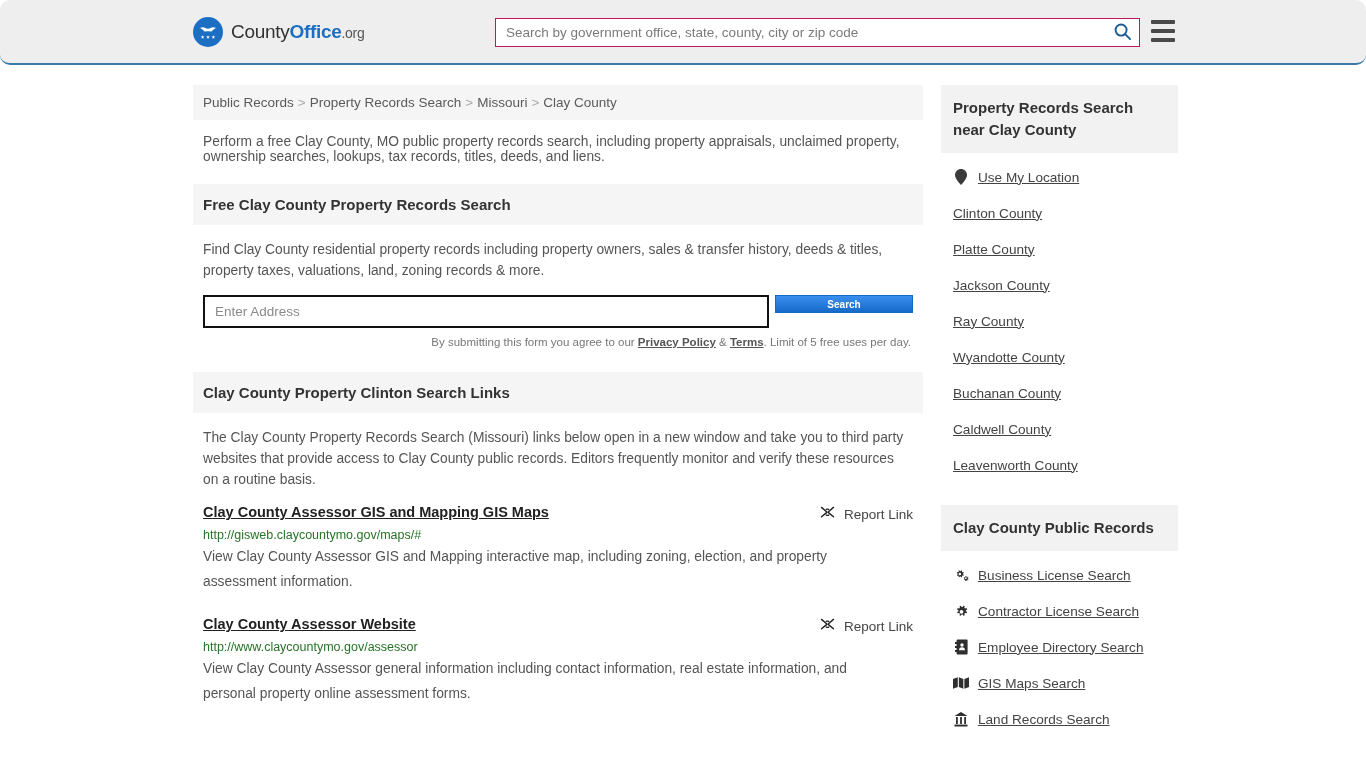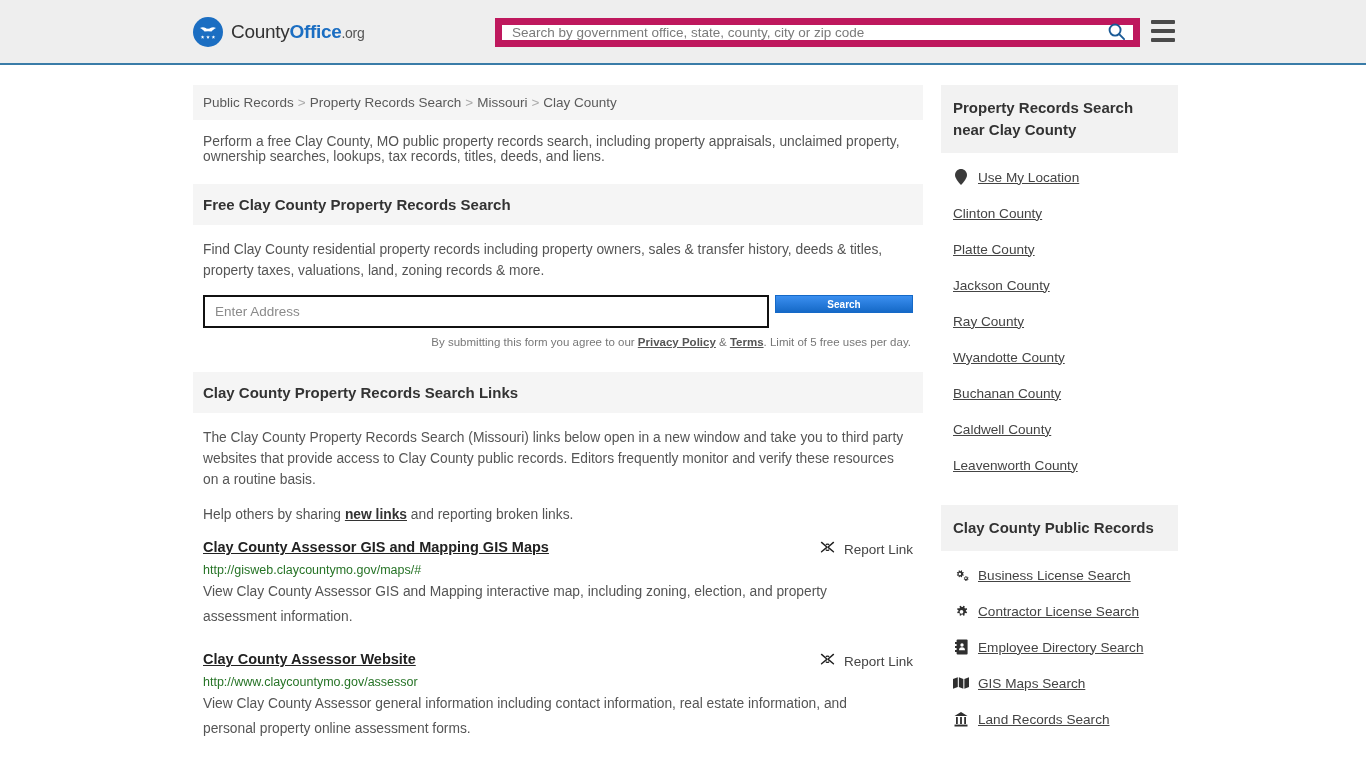--- a/index.html
+++ b/index.html
@@ -13,20 +13,21 @@
   }
 
   
   .site-header {
     height: 65px;
     background: #eeeeee;
     border-bottom: 2px solid #3a7ca8;
     display: flex;
     align-items: center;
     position: relative;
+    border-radius: 10px;
   }
   .logo-wrap {
     display: flex;
     align-items: center;
     margin-left: 193px;
     gap: 8px;
     cursor: pointer;
   }
   .logo-mark {
     width: 30px; height: 30px;
@@ -49,21 +50,21 @@
   .logo-text .o { color: #333; }
   .logo-text .org { font-size: 14px; color: #555; }
 
   .search-wrap {
     position: absolute;
     left: 495px;
     top: 18px;
     width: 645px;
     height: 29px;
     background: #ffffff;
-    border: 7px solid #be185d;
+    border: 1px solid #be185d;
     display: flex;
     align-items: center;
   }
   .search-input {
     border: none;
     outline: none;
     flex: 1;
     height: 100%;
     padding: 0 10px;
     font-size: 13.5px;
@@ -323,24 +324,23 @@
           <div class="addr-form">
             <input class="addr-input" type="text" placeholder="Enter Address" style="">
             <button class="addr-submit">Search</button>
           </div>
 
           <div class="form-note"><span>By submitting this form you agree to our </span><a>Privacy Policy</a><span> &amp; </span><a>Terms</a><span>. Limit of 5 free uses per day.</span></div>
         </div>
       </div>
 
       <div class="panel" style="margin-top:24px;">
-        <div class="panel-head">Clay County Property Records Search Links</div>
+        <div class="panel-head">Clay County Property Clinton Search Links</div>
         <div class="panel-body">
           <p>The Clay County Property Records Search (Missouri) links below open in a new window and take you to third party websites that provide access to Clay County public records. Editors frequently monitor and verify these resources on a routine basis.</p>
-          <p><span>Help others by sharing </span><a>new links</a><span> and reporting broken links.</span></p>
         </div>
       </div>
 
       <div class="link-item" style="margin-top:6px;">
         <div class="link-row">
           <a class="link-title">Clay County Assessor GIS and Mapping GIS Maps</a>
           <span class="report-link">
             <span>
               <svg width="17" height="17" viewBox="0 0 20 20" aria-hidden="true">
                 <path d="M3 4 L9.2 9.4 M3 15 L9.2 9.8" stroke="#222" stroke-width="1.7" fill="none" stroke-linecap="round"></path>

